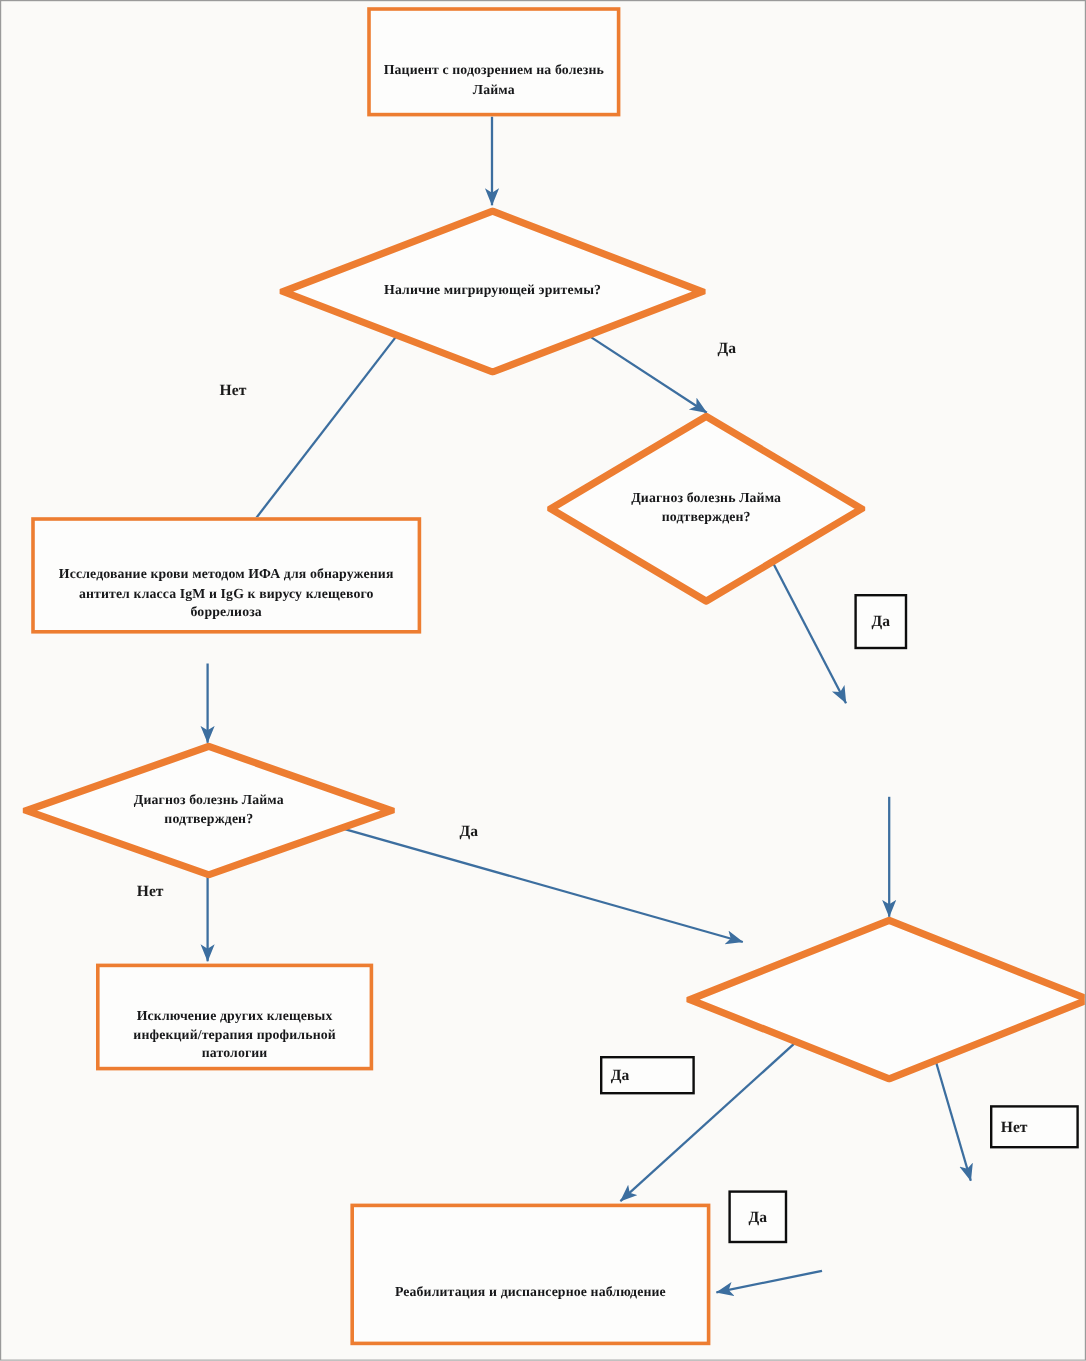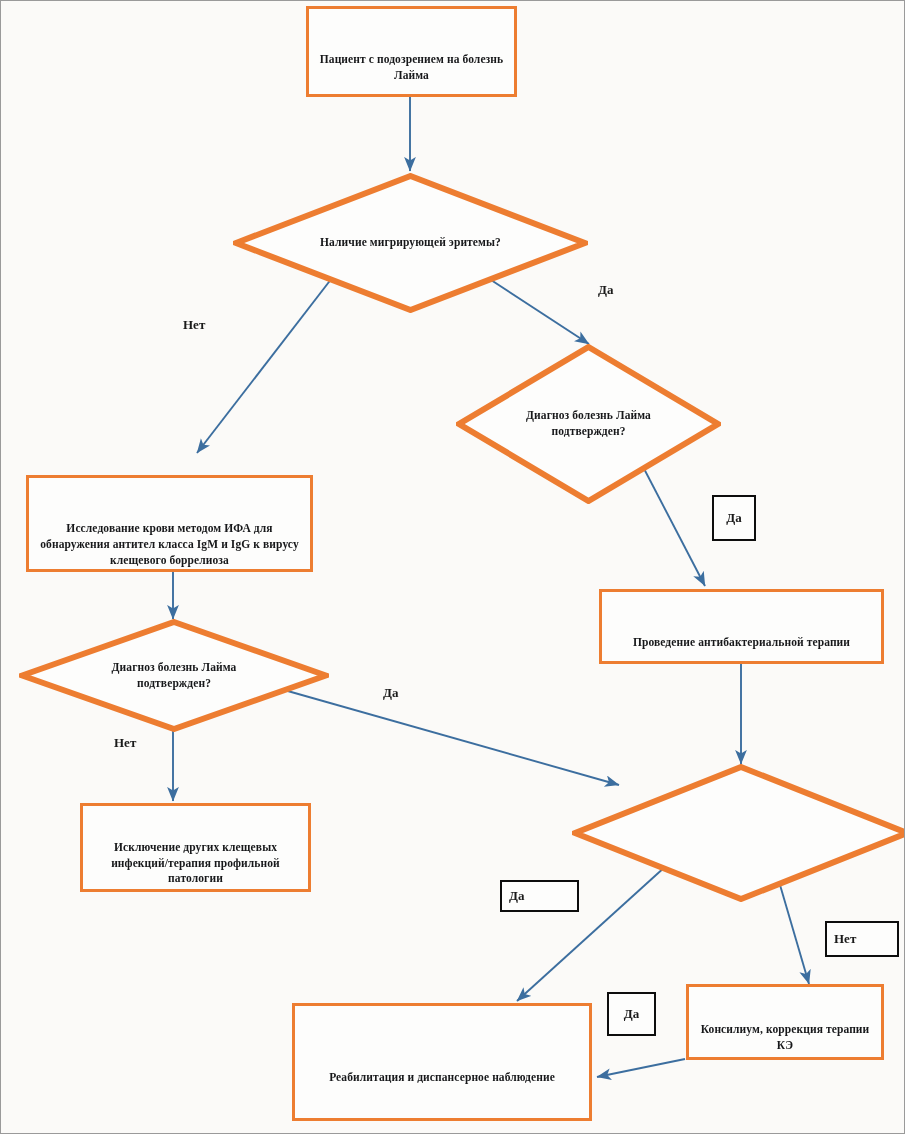--- a/index.html
+++ b/index.html
@@ -110,21 +110,21 @@
     <span class="txt">Пациент с подозрением на болезнь Лайма</span>
   </div>
 
   <div class="node dec" style="left:232px; top:172px; width:355px; height:140px;">
     <svg class="diamond-svg" viewBox="0 0 355 140" preserveAspectRatio="none">
       <polygon points="177.5,3 352,70 177.5,137 3,70" fill="#FDFDFC" stroke="#ED7D31" stroke-width="6"></polygon>
     </svg>
     <span class="txt">Наличие мигрирующей эритемы?</span>
   </div>
 
-  <div class="node proc" style="left:25px; top:474px; width:287px; height:97px;align-items:flex-end;">
+  <div class="node proc" style="left:25px; top:430px; width:325px; height:97px;">
     <span class="txt">Исследование крови методом ИФА для обнаружения антител класса IgM и IgG к вирусу клещевого боррелиоза</span>
   </div>
 
   <div class="node dec" style="left:455px; top:343px; width:265px; height:160px;">
     <svg class="diamond-svg" viewBox="0 0 265 160" preserveAspectRatio="none">
       <polygon points="132.5,3 262,80 132.5,157 3,80" fill="#FDFDFC" stroke="#ED7D31" stroke-width="6"></polygon>
     </svg>
     <span class="txt">Диагноз болезнь Лайма подтвержден?</span>
   </div>
 
@@ -132,33 +132,27 @@
     <svg class="diamond-svg" viewBox="0 0 310 113" preserveAspectRatio="none">
       <polygon points="155,3 307,56.5 155,110 3,56.5" fill="#FDFDFC" stroke="#ED7D31" stroke-width="6"></polygon>
     </svg>
     <span class="txt">Диагноз болезнь Лайма подтвержден?</span>
   </div>
 
   <div class="node proc" style="left:79px; top:802px; width:231px; height:89px;">
     <span class="txt">Исключение других клещевых инфекций/терапия профильной патологии</span>
   </div>
 
-  <div class="node proc" style="left:598px; top:588px; width:285px; height:75px;">
-    <span class="txt">Проведение антибактериальной терапии</span>
-  </div>
 
   <div class="node dec" style="left:571px; top:763px; width:338px; height:138px;">
     <svg class="diamond-svg" viewBox="0 0 338 138" preserveAspectRatio="none">
       <polygon points="169,3 335,69 169,135 3,69" fill="#FDFDFC" stroke="#ED7D31" stroke-width="6"></polygon>
     </svg>
   </div>
 
-  <div class="node proc" style="left:685px; top:983px; width:198px; height:76px;">
-    <span class="txt">Консилиум, коррекция терапии КЭ</span>
-  </div>
 
   <div class="node proc" style="left:291px; top:1002px; width:300px; height:118px;text-align:right;">
     <span class="txt">Реабилитация и диспансерное наблюдение</span>
   </div>
 
   <div class="elabel" style="left:182px; top:316px;">
     <span>Нет</span>
   </div>
 
   <div class="elabel" style="left:597px; top:281px;">

